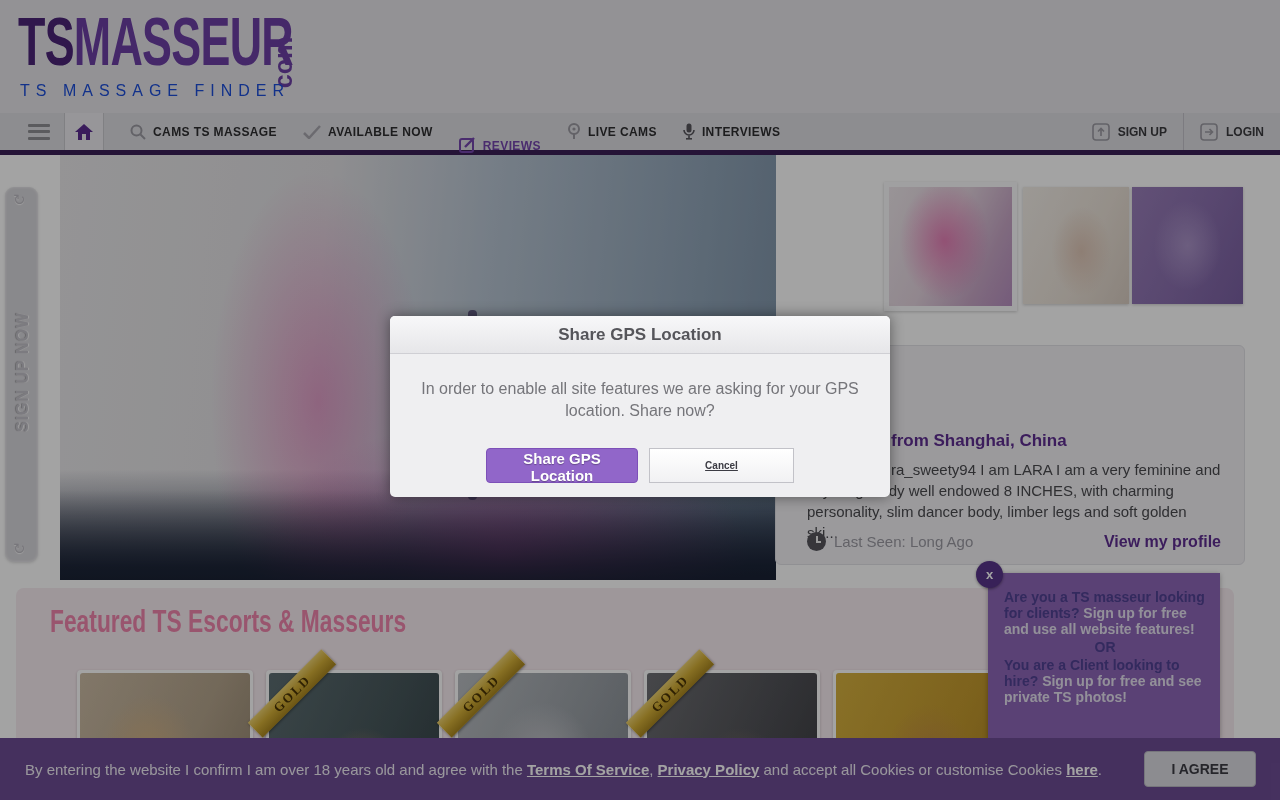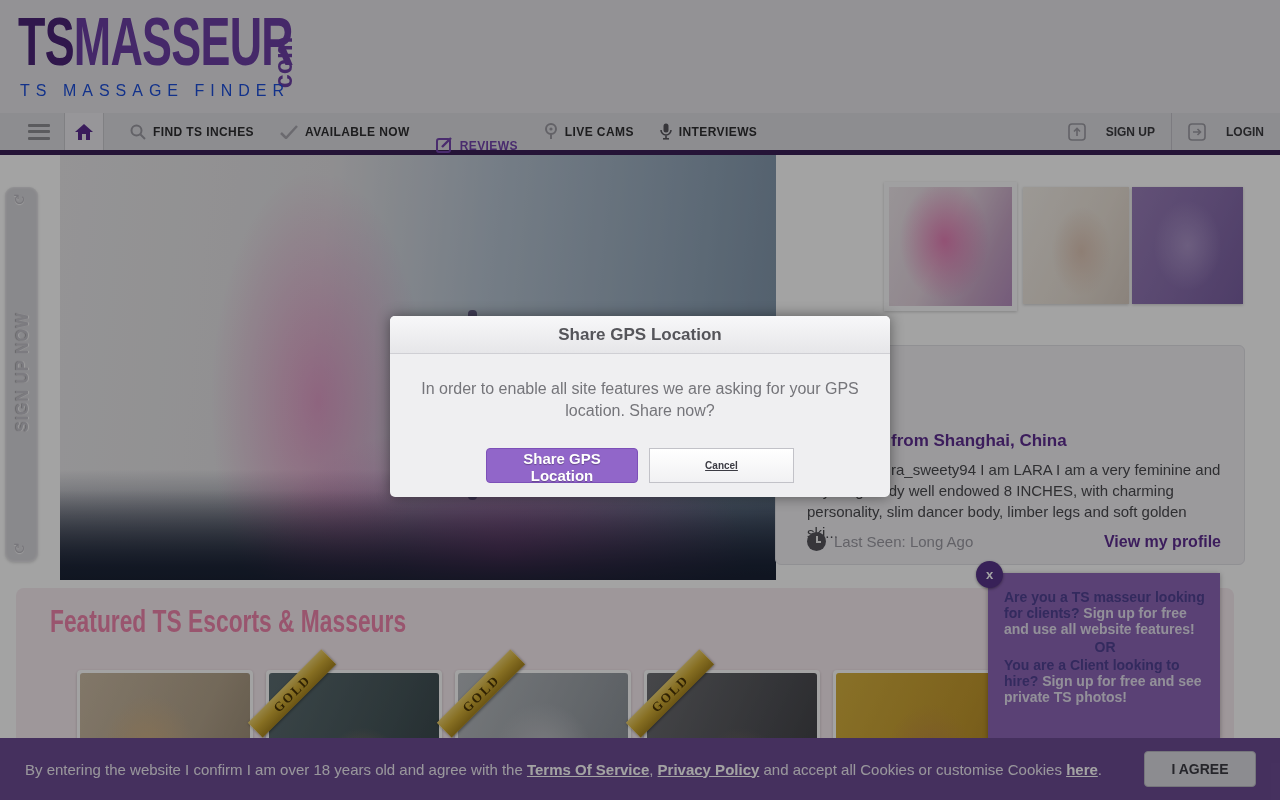--- a/index.html
+++ b/index.html
@@ -27,21 +27,21 @@
   .navbar{position:absolute;left:0;top:113px;width:1280px;height:42px;background:#dddde2;border-bottom:5px solid #3a2057;}
   .nav-inner{position:absolute;left:0;top:0;width:1280px;height:37px;display:flex;align-items:center;}
   .hamburger{margin-left:28px;width:22px;height:16px;display:flex;flex-direction:column;justify-content:space-between;cursor:pointer;}
   .hamburger div{height:3px;background:#8f8f94;border-radius:1px;}
   .home-tab{margin-left:14px;width:40px;height:37px;background:#ecebf0;border-left:1px solid #c9c8ce;border-right:1px solid #c9c8ce;
     display:flex;align-items:center;justify-content:center;cursor:pointer;}
   .nav-item{display:flex;align-items:center;gap:7px;margin-left:26px;font-size:12px;font-weight:bold;
     color:#2e2e30;letter-spacing:0.4px;cursor:pointer;white-space:nowrap;}
   .nav-item.active{color:#7445ad;margin-top:28px;}
   .nav-right{margin-left:auto;display:flex;align-items:center;height:37px;}
-  .nav-auth{display:flex;align-items:center;gap:20px;font-size:12px;font-weight:bold;color:#3a3a3e;cursor:pointer;padding:0 16px;}
+  .nav-auth{display:flex;align-items:center;gap:8px;font-size:12px;font-weight:bold;color:#3a3a3e;cursor:pointer;padding:0 16px;}
   .nav-divider{width:1px;height:37px;background:#c2c1c8;}
   .icon{display:inline-flex;align-items:center;justify-content:center;}
 
   
   .hero-img{position:absolute;left:60px;top:155px;width:716px;height:425px;overflow:hidden;cursor:pointer;
     background:
       radial-gradient(150px 320px at 36% 58%, rgba(224,62,158,0.40), transparent 72%),
       radial-gradient(340px 190px at 62% 94%, rgba(196,72,168,0.55), transparent 72%),
       linear-gradient(to bottom, rgba(36,48,72,0) 74%, rgba(34,44,66,0.92) 97%),
       linear-gradient(96deg,#e9e8ea 0%,#e0dfe2 36%,#b7c4d2 58%,#93a7ba 84%,#7e93a8 100%);}
@@ -157,21 +157,21 @@
             </svg>
         </span>
       </div>
       <div class="nav-item">
         <span class="icon">
           <svg width="16" height="16" viewBox="0 0 16 16">
               <circle cx="6.5" cy="6.5" r="5" fill="none" stroke="#9b9aa2" stroke-width="2"></circle>
               <line x1="10.5" y1="10.5" x2="15" y2="15" stroke="#9b9aa2" stroke-width="2"></line>
             </svg>
         </span>
-        <span>FIND TS INCHES</span>
+        <span>CAMS TS MASSAGE</span>
       </div>
       <div class="nav-item">
         <span class="icon">
           <svg width="18" height="14" viewBox="0 0 18 14">
               <polyline points="1,8 6,13 17,1" fill="none" stroke="#a8a7ae" stroke-width="2.5"></polyline>
             </svg>
         </span>
         <span>AVAILABLE NOW</span>
       </div>
       <div class="nav-item active">

